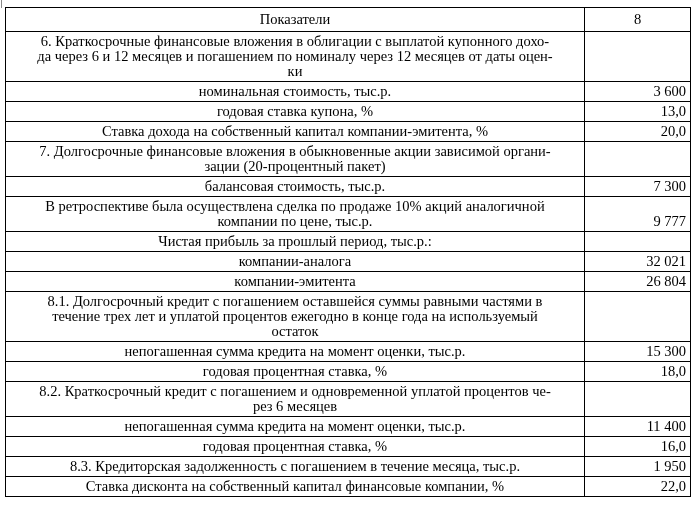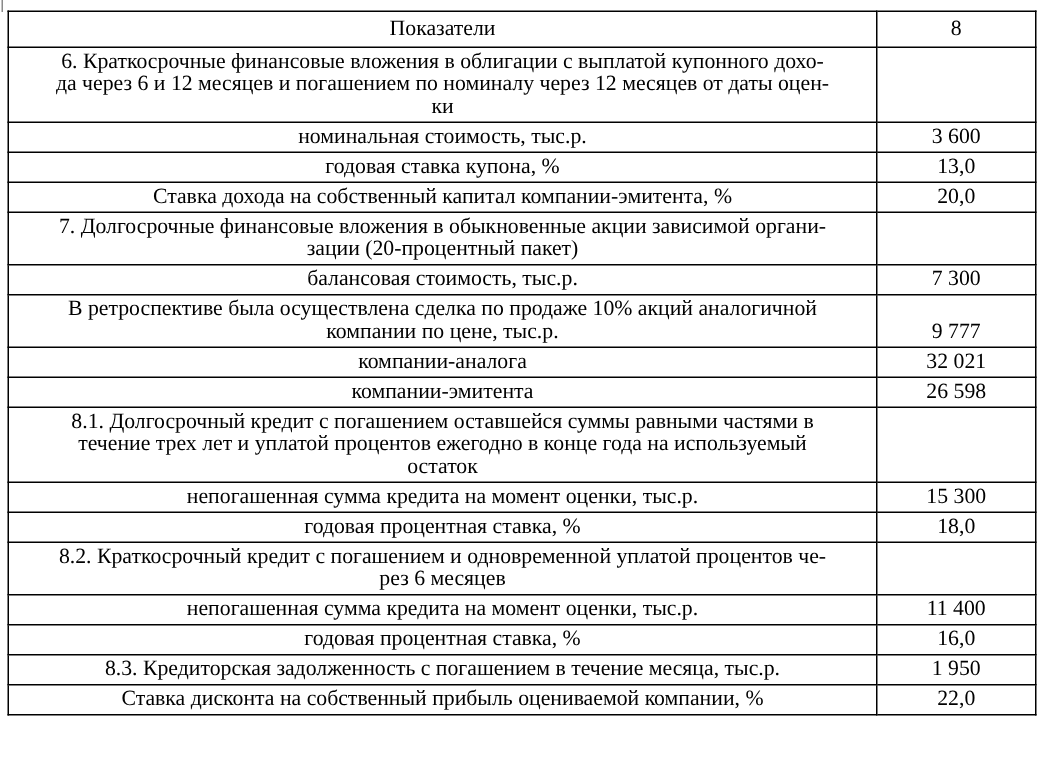--- a/index.html
+++ b/index.html
@@ -46,21 +46,21 @@
     font-weight: normal;
     text-align: center;
     padding: 4px 4px;
     vertical-align: middle;
   }
   td.label {
     white-space: pre-line;
     text-align: center;
   }
   td.value {
-    text-align: center;
+    text-align: right;
     white-space: nowrap;
   }
   td.lvl0 { padding-left: 4px; }
   td.lvl1 { padding-left: 9px; margin-left: 40px; }
   td.lvl2 { padding-left: 17px; margin-left: 16px; }
   td.lvl3 { padding-left: 37px; }
 </style>
 </head>
 <body>
 
@@ -104,26 +104,30 @@
         <tr>
           <td class="label lvl2">балансовая стоимость, тыс.р.</td>
           <td class="value">7 300</td>
         </tr>
         <tr>
           <td class="label lvl0">В ретроспективе была осуществлена сделка по продаже 10% акций аналогичной
 компании по цене, тыс.р.</td>
           <td class="value">9 777</td>
         </tr>
         <tr>
+          <td class="label lvl0">Чистая прибыль за прошлый период, тыс.р.:</td>
+          <td class="value"></td>
+        </tr>
+        <tr>
           <td class="label lvl2">компании-аналога</td>
           <td class="value">32 021</td>
         </tr>
         <tr>
           <td class="label lvl2">компании-эмитента</td>
-          <td class="value">26 598</td>
+          <td class="value">26 804</td>
         </tr>
         <tr>
           <td class="label lvl0">8.1. Долгосрочный кредит с погашением оставшейся суммы равными частями в
 течение трех лет и уплатой процентов ежегодно в конце года на используемый
 остаток</td>
           <td class="value"></td>
         </tr>
         <tr>
           <td class="label lvl2">непогашенная сумма кредита на момент оценки, тыс.р.</td>
           <td class="value">15 300</td>
@@ -143,18 +147,18 @@
         </tr>
         <tr>
           <td class="label lvl2">годовая процентная ставка, %</td>
           <td class="value">16,0</td>
         </tr>
         <tr>
           <td class="label lvl0">8.3. Кредиторская задолженность с погашением в течение месяца, тыс.р.</td>
           <td class="value">1 950</td>
         </tr>
         <tr>
-          <td class="label lvl0">Ставка дисконта на собственный прибыль оцениваемой компании, %</td>
+          <td class="label lvl0">Ставка дисконта на собственный капитал финансовые компании, %</td>
           <td class="value">22,0</td>
         </tr>
       </tbody>
   </table>
 </div>
 
 </body></html>

